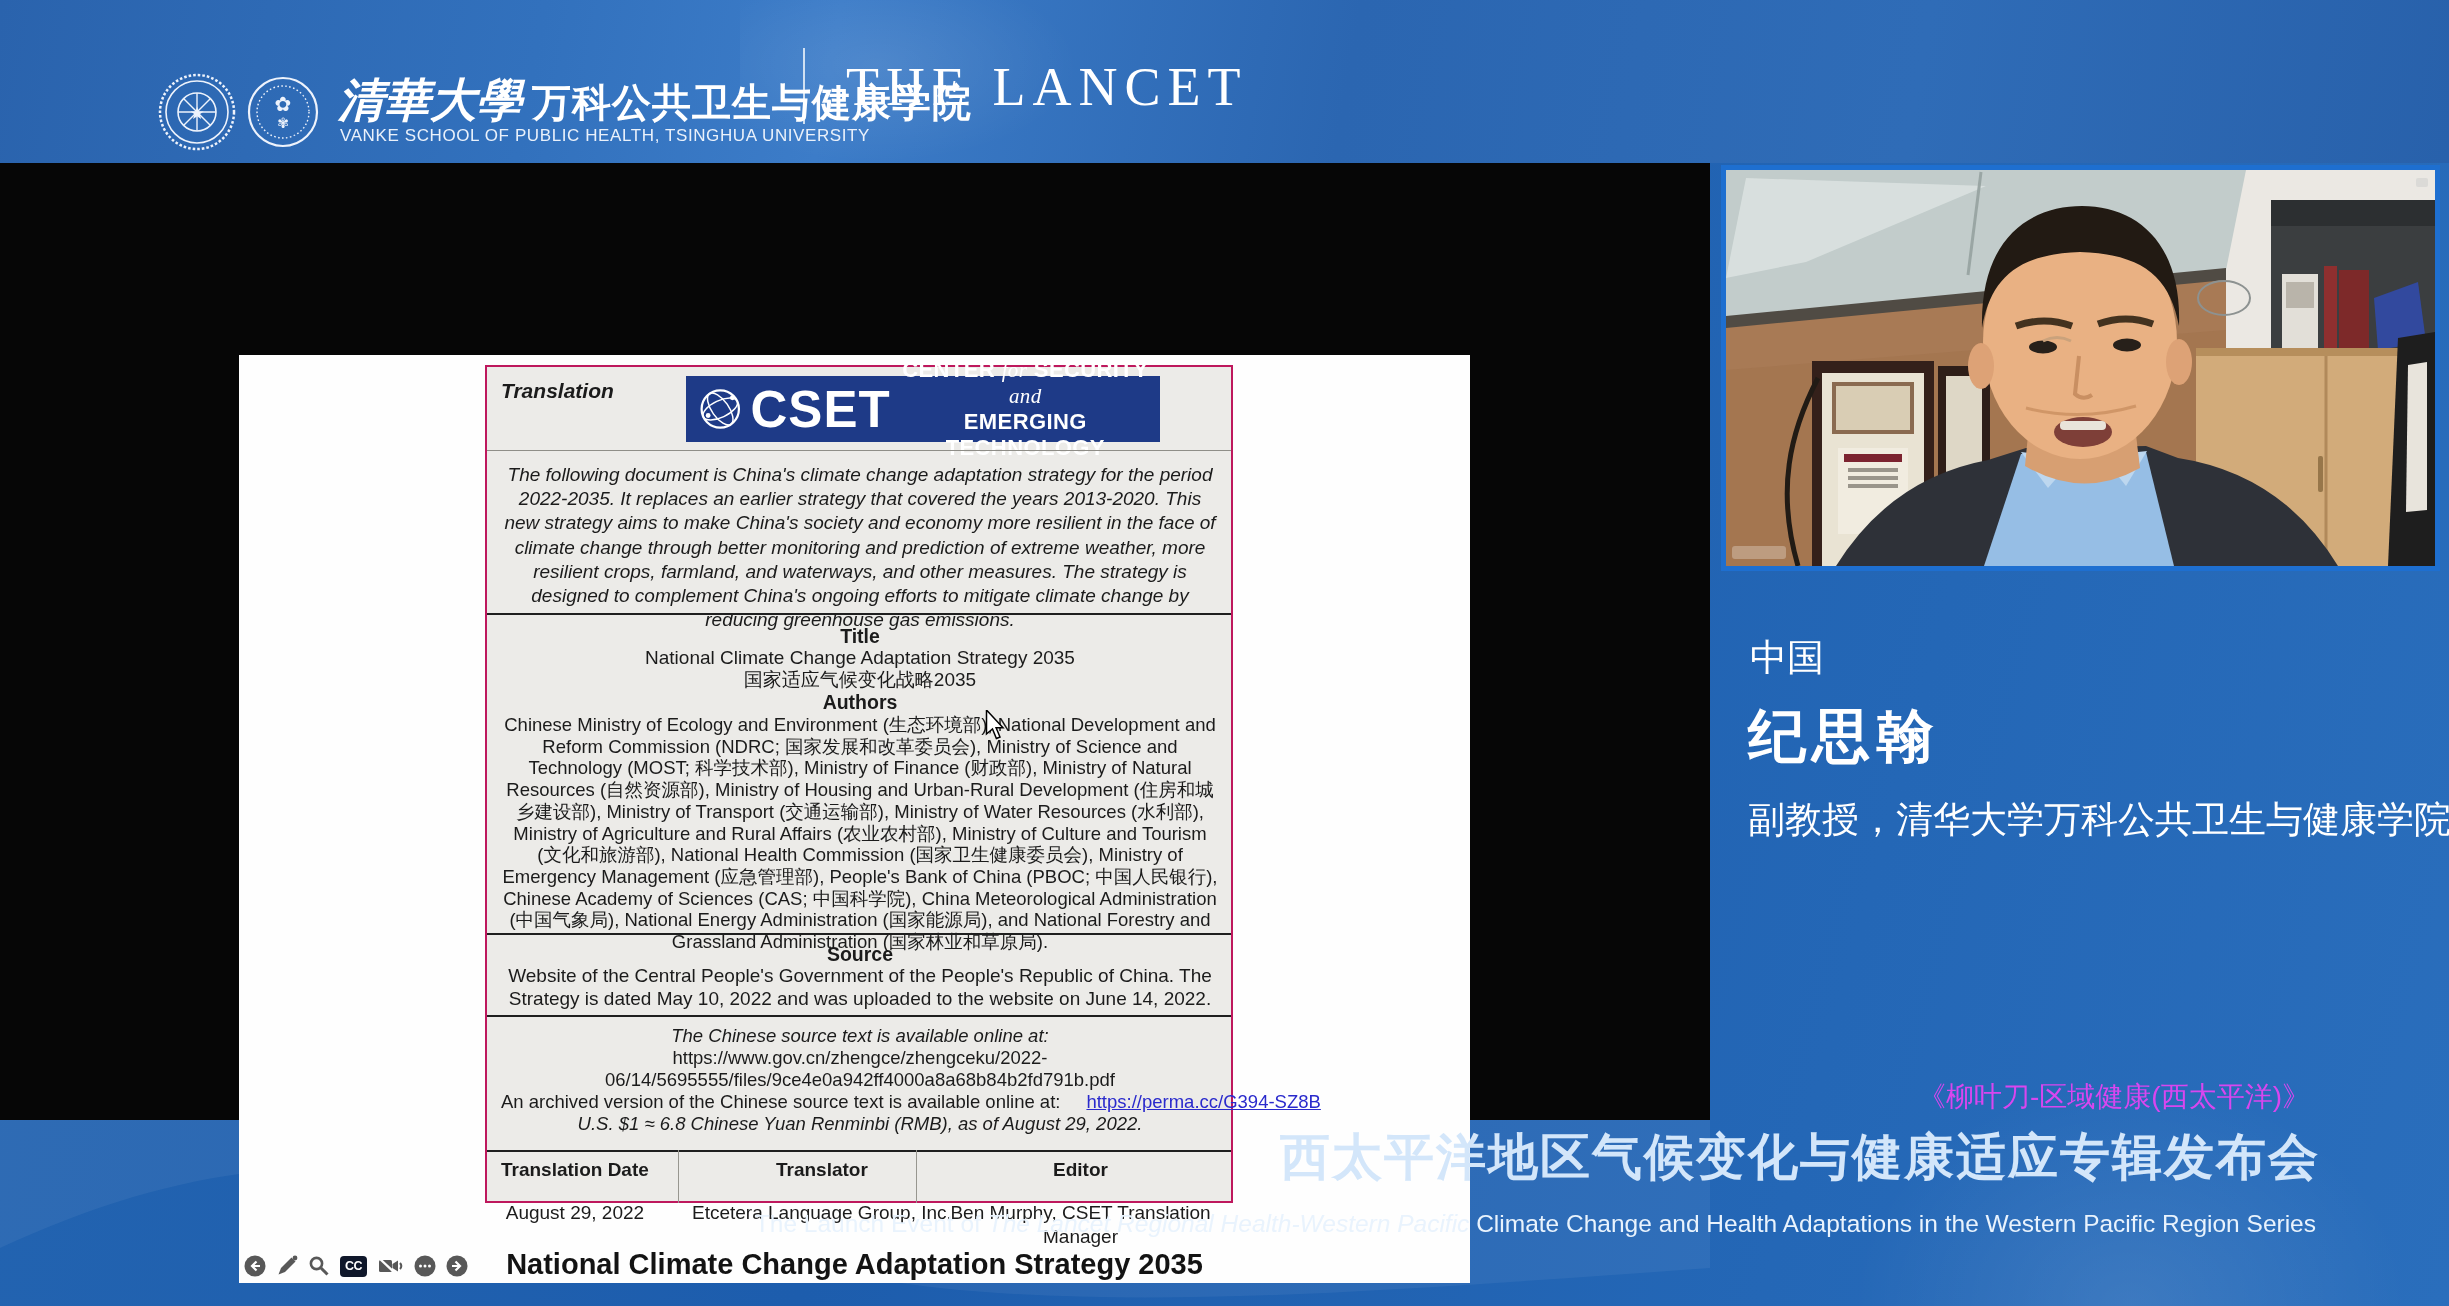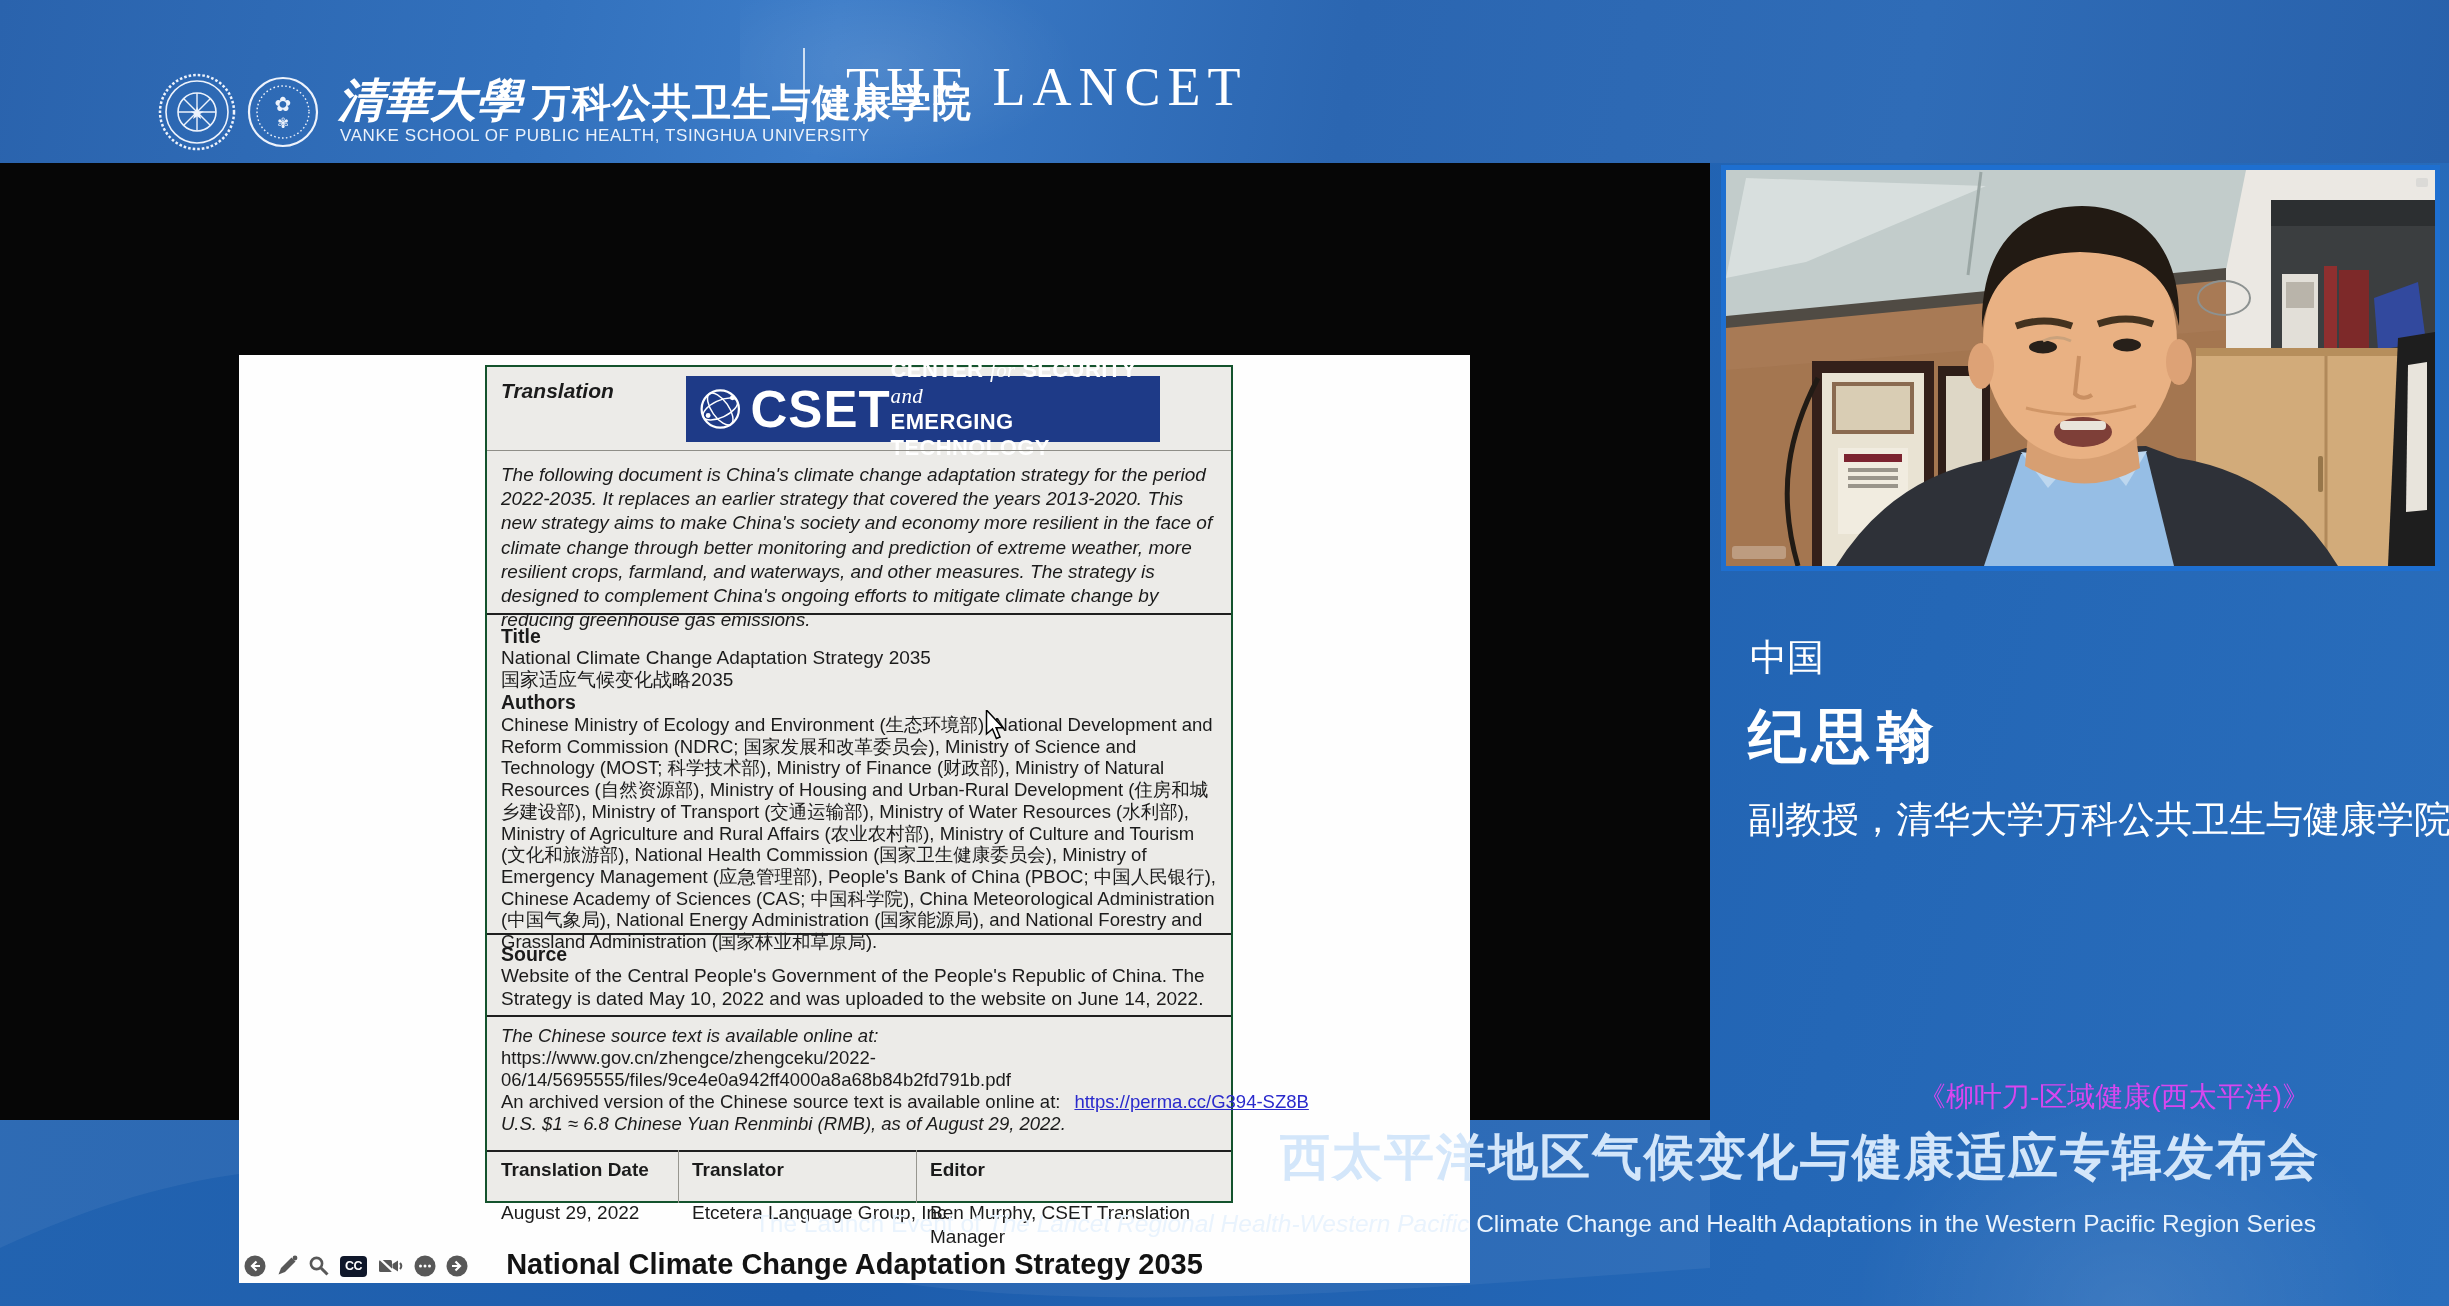--- a/index.html
+++ b/index.html
@@ -27,37 +27,37 @@
     background:linear-gradient(105deg,#2465b1 0%,#1d5dad 40%,#2467b6 75%,#2a6ebc 100%);}
   .blue-dome{left:1850px;top:1080px;width:560px;height:226px;
     background:radial-gradient(ellipse at 50% 100%,rgba(255,255,255,.10),rgba(255,255,255,0) 70%);}
 
   
   .screenshare{left:0;top:163px;width:1710px;height:957px;background:#060606;}
   .slide{left:239px;top:192px;width:1231px;height:928px;background:#fefefe;}
 
   
   .doc{left:246px;top:10px;width:748px;height:838px;background:#ecebe8;
-       border:2px solid #14532d;box-sizing:border-box;color:#1b1b1b;}
+       border:2px solid #be185d;box-sizing:border-box;color:#1b1b1b;text-align:center;}
   .doc .row{position:absolute;left:0;width:100%;box-sizing:border-box;}
   .hr{position:absolute;left:0;width:100%;background:#1f1f1f;}
   .translation-label{position:absolute;left:14px;top:12px;font-size:21px;font-weight:700;font-style:italic;}
   .cset{position:absolute;left:199px;top:9px;width:474px;height:66px;background:#1e3a87;
         display:flex;align-items:center;color:#fff;}
   .cset .acro{font-size:51px;font-weight:800;letter-spacing:1px;margin-left:6px;}
   .cset .cname{font-size:22px;line-height:26px;font-weight:600;letter-spacing:.4px;}
   .cset .it{font-family:"Liberation Serif","DejaVu Serif",serif;font-style:italic;font-weight:400;font-size:21px;}
   .abstract{position:absolute;left:14px;right:12px;top:96px;font-size:19px;line-height:24.2px;font-style:italic;}
   .doc h4{margin:0;font-size:19.5px;font-weight:700;line-height:22px;}
   .doc .line{font-size:19px;line-height:22px;}
   .authors-p{margin-top:19px;}
   .authors-body{font-size:18.5px;line-height:21.7px;margin-top:1px;}
   .row5 .line{line-height:22px;font-size:18.5px;}
   .it-line{font-style:italic;}
-  .arch{display:flex;gap:14px;white-space:nowrap;}
+  .arch{display:flex;gap:26px;white-space:nowrap;}
   .link{color:#2a2acc;text-decoration:underline;cursor:pointer;}
   .vline{position:absolute;top:0;bottom:0;width:1px;background:#97968f;}
   .meta-col{position:absolute;top:8px;}
   .meta-col .lab{font-size:19px;font-weight:700;line-height:23px;}
   .meta-col .val{font-size:19px;line-height:24px;margin-top:20px;}
 
   .caption{left:0;top:893px;width:100%;text-align:center;font-size:29px;font-weight:700;color:#131313;}
   .toolbar{left:5px;top:900px;display:flex;align-items:center;gap:10px;}
   .tool{width:22px;height:22px;display:flex;align-items:center;justify-content:center;}
   .cc-badge{width:27px;height:21px;background:#0f172a;border-radius:4px;color:#fff;

